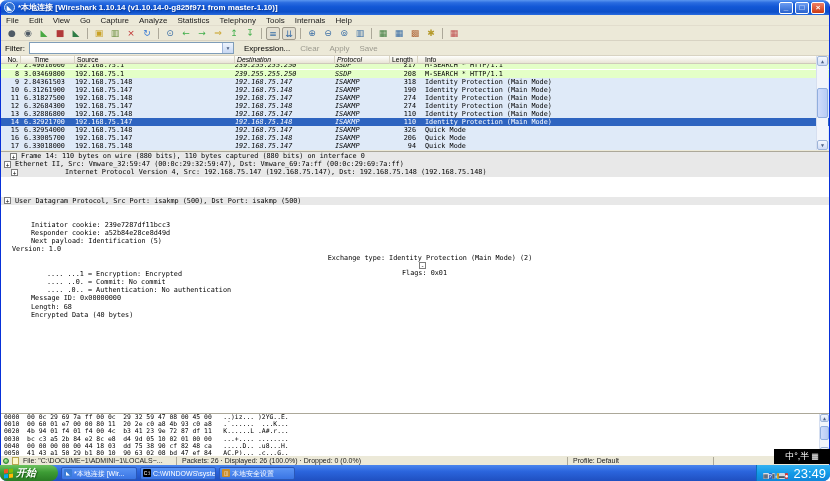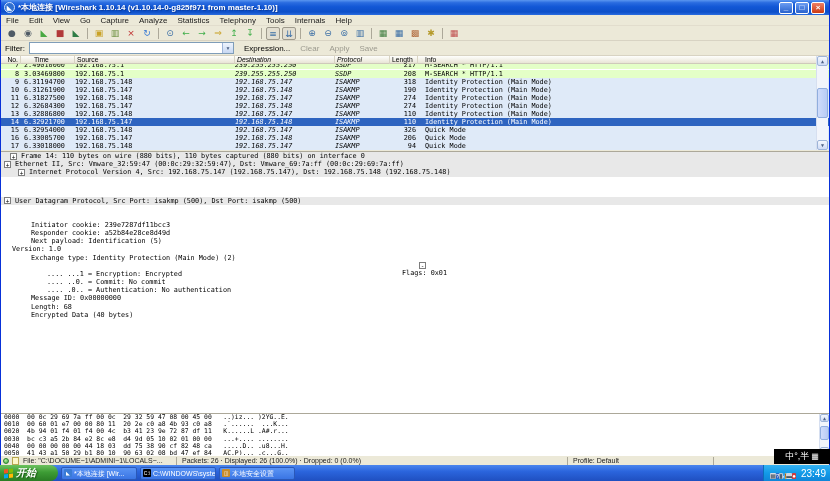--- a/index.html
+++ b/index.html
@@ -1,18 +1,18 @@
 <!DOCTYPE html>
 <html style="--selection: #2e64c0; --row_green: #e4ffc7; --row_blue: #dfeaf8; --detail_gray: #e8e8e8; --taskbar_blue: #2b65dd; --tray_blue: #129be8; --start_green: #3d9c35; --window_beige: #ece9d8; --ime_black: #000000;"><head>
 <meta charset="utf-8">
 <style>
   * { margin:0; padding:0; box-sizing:border-box; }
   html,body { background:#fff; }
   #screen { position:relative; width:830px; height:481px; overflow:hidden;
-            font-family:"Liberation Sans", sans-serif; background:#c4b5fd; }
+            font-family:"Liberation Sans", sans-serif; background:#c4b5fd;border-radius:7px; }
 
   
   .window { position:absolute; left:0; top:0; width:830px; height:465px;
             background:var(--window_beige,#ece9d8);
             border-left:1px solid #0831d9; border-right:1px solid #0831d9; }
   .titlebar { position:absolute; left:0; top:0; right:0; height:15px;
               background:linear-gradient(180deg,#5a96f0 0%,#2a6ce0 18%,#1257d6 45%,#0d4fc8 80%,#2a6ce0 100%);
               color:#fff; display:flex; align-items:center; padding:0 2px; }
   .app-icon { width:11px; height:11px; border-radius:50%; background:#2f6fd0;
               border:1px solid #cfe0ff; color:#fff; font-size:7px; line-height:9px;
@@ -146,21 +146,21 @@
           border:1px solid #2a58b8; color:#fff; font-size:7px; line-height:11px;
           display:flex; align-items:center; gap:2px; padding:0 2px; overflow:hidden;
           white-space:nowrap; }
   .task-icon { flex:none; width:8px; height:8px; font-size:5px; line-height:8px;
                text-align:center; border-radius:1px; overflow:hidden; }
   .tray { margin-left:auto; height:16px; display:flex; align-items:center; gap:2px;
           background:linear-gradient(180deg,#35b2f2 0%,var(--tray_blue,#129be8) 50%,#0f85d8 100%);
           border-left:1px solid #0d6eb8; padding:0 4px 0 6px; }
   .tray-ic { width:8px; height:8px; font-size:6px; line-height:8px; text-align:center;
              border-radius:1px; overflow:hidden; }
-  .clock { color:#fff; font-size:10px; margin-left:3px; }
+  .clock { color:#fff; font-size:13px; margin-left:3px; }
 </style>
 </head>
 <body>
 
 <div id="screen">
   <div class="window">
 
     <div class="titlebar">
       <span class="app-icon">◣</span>
       <span class="title">*本地连接    [Wireshark 1.10.14  (v1.10.14-0-g825f971 from master-1.10)]</span>
@@ -255,21 +255,21 @@
             <span class="pc c0">8</span>
             <span class="pc c1">3.03469800</span>
             <span class="pc c2">192.168.75.1</span>
             <span class="pc c3">239.255.255.250</span>
             <span class="pc c4">SSDP</span>
             <span class="pc c5">208</span>
             <span class="pc c6">M-SEARCH * HTTP/1.1</span>
           </div>
           <div class="prow blue">
             <span class="pc c0">9</span>
-            <span class="pc c1">6.31194700</span>
+            <span class="pc c1">2.84361503</span>
             <span class="pc c2">192.168.75.148</span>
             <span class="pc c3">192.168.75.147</span>
             <span class="pc c4">ISAKMP</span>
             <span class="pc c5">318</span>
             <span class="pc c6">Identity Protection (Main Mode)</span>
           </div>
           <div class="prow blue">
             <span class="pc c0">10</span>
             <span class="pc c1">6.31261900</span>
             <span class="pc c2">192.168.75.147</span>
@@ -351,21 +351,21 @@
 
     <div class="dpane" id="dpane">
         <div class="drow gray" style="padding-left: 9px;">
           <span class="expander">+</span>
           <span class="dtext">Frame 14: 110 bytes on wire (880 bits), 110 bytes captured (880 bits) on interface 0</span>
         </div>
         <div class="drow gray" style="padding-left: 3px;">
           <span class="expander">+</span>
           <span class="dtext">Ethernet II, Src: Vmware_32:59:47 (00:0c:29:32:59:47), Dst: Vmware_69:7a:ff (00:0c:29:69:7a:ff)</span>
         </div>
-        <div class="drow gray" style="padding-left: 17px;">
+        <div class="drow gray" style="padding-left: 10px; gap: 43px;">
           <span class="expander">+</span>
           <span class="dtext">Internet Protocol Version 4, Src: 192.168.75.147 (192.168.75.147), Dst: 192.168.75.148 (192.168.75.148)</span>
         </div>
         <div class="drow gray" style="padding-left: 3px; margin-top: 20px;">
           <span class="expander">+</span>
           <span class="dtext">User Datagram Protocol, Src Port: isakmp (500), Dst Port: isakmp (500)</span>
         </div>
         <div class="drow" style="padding-left: 19px; margin-top: 16px;">
           <span class="exp-space"></span>
           <span class="dtext">Initiator cookie: 239e7287df11bcc3</span>
@@ -375,21 +375,21 @@
           <span class="dtext">Responder cookie: a52b84e28ce8d49d</span>
         </div>
         <div class="drow" style="padding-left: 19px;">
           <span class="exp-space"></span>
           <span class="dtext">Next payload: Identification (5)</span>
         </div>
         <div class="drow" style="">
           <span class="exp-space"></span>
           <span class="dtext">Version: 1.0</span>
         </div>
-        <div class="drow" style="padding-left: 19px;">
+        <div class="drow" style="padding-left: 19px; justify-content: center;">
           <span class="exp-space"></span>
           <span class="dtext">Exchange type: Identity Protection (Main Mode) (2)</span>
         </div>
         <div class="drow" style="padding-left: 19px; flex-direction: column;">
           <span class="expander">-</span>
           <span class="dtext">Flags: 0x01</span>
         </div>
         <div class="drow" style="padding-left: 35px;">
           <span class="exp-space"></span>
           <span class="dtext">.... ...1 = Encryption: Encrypted</span>

